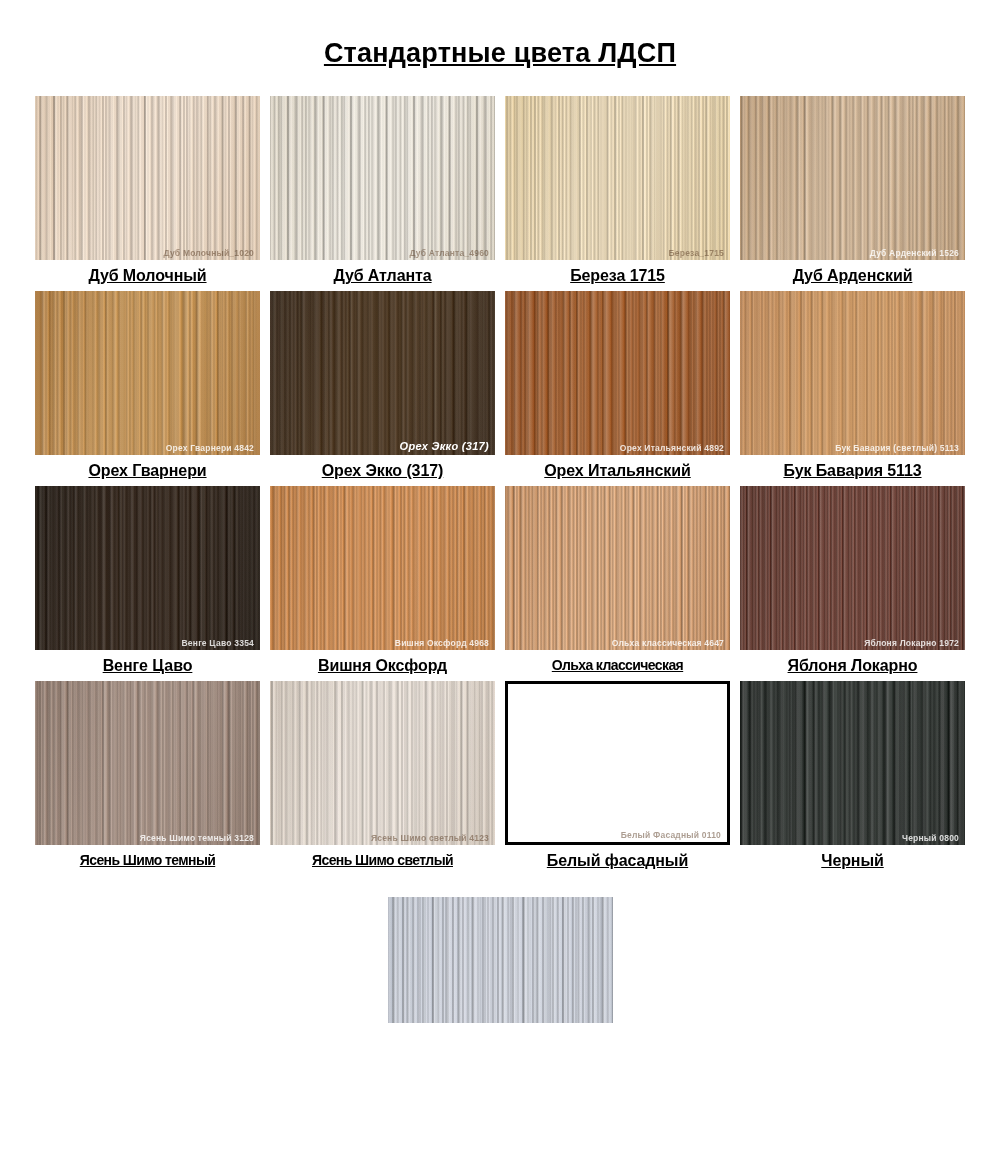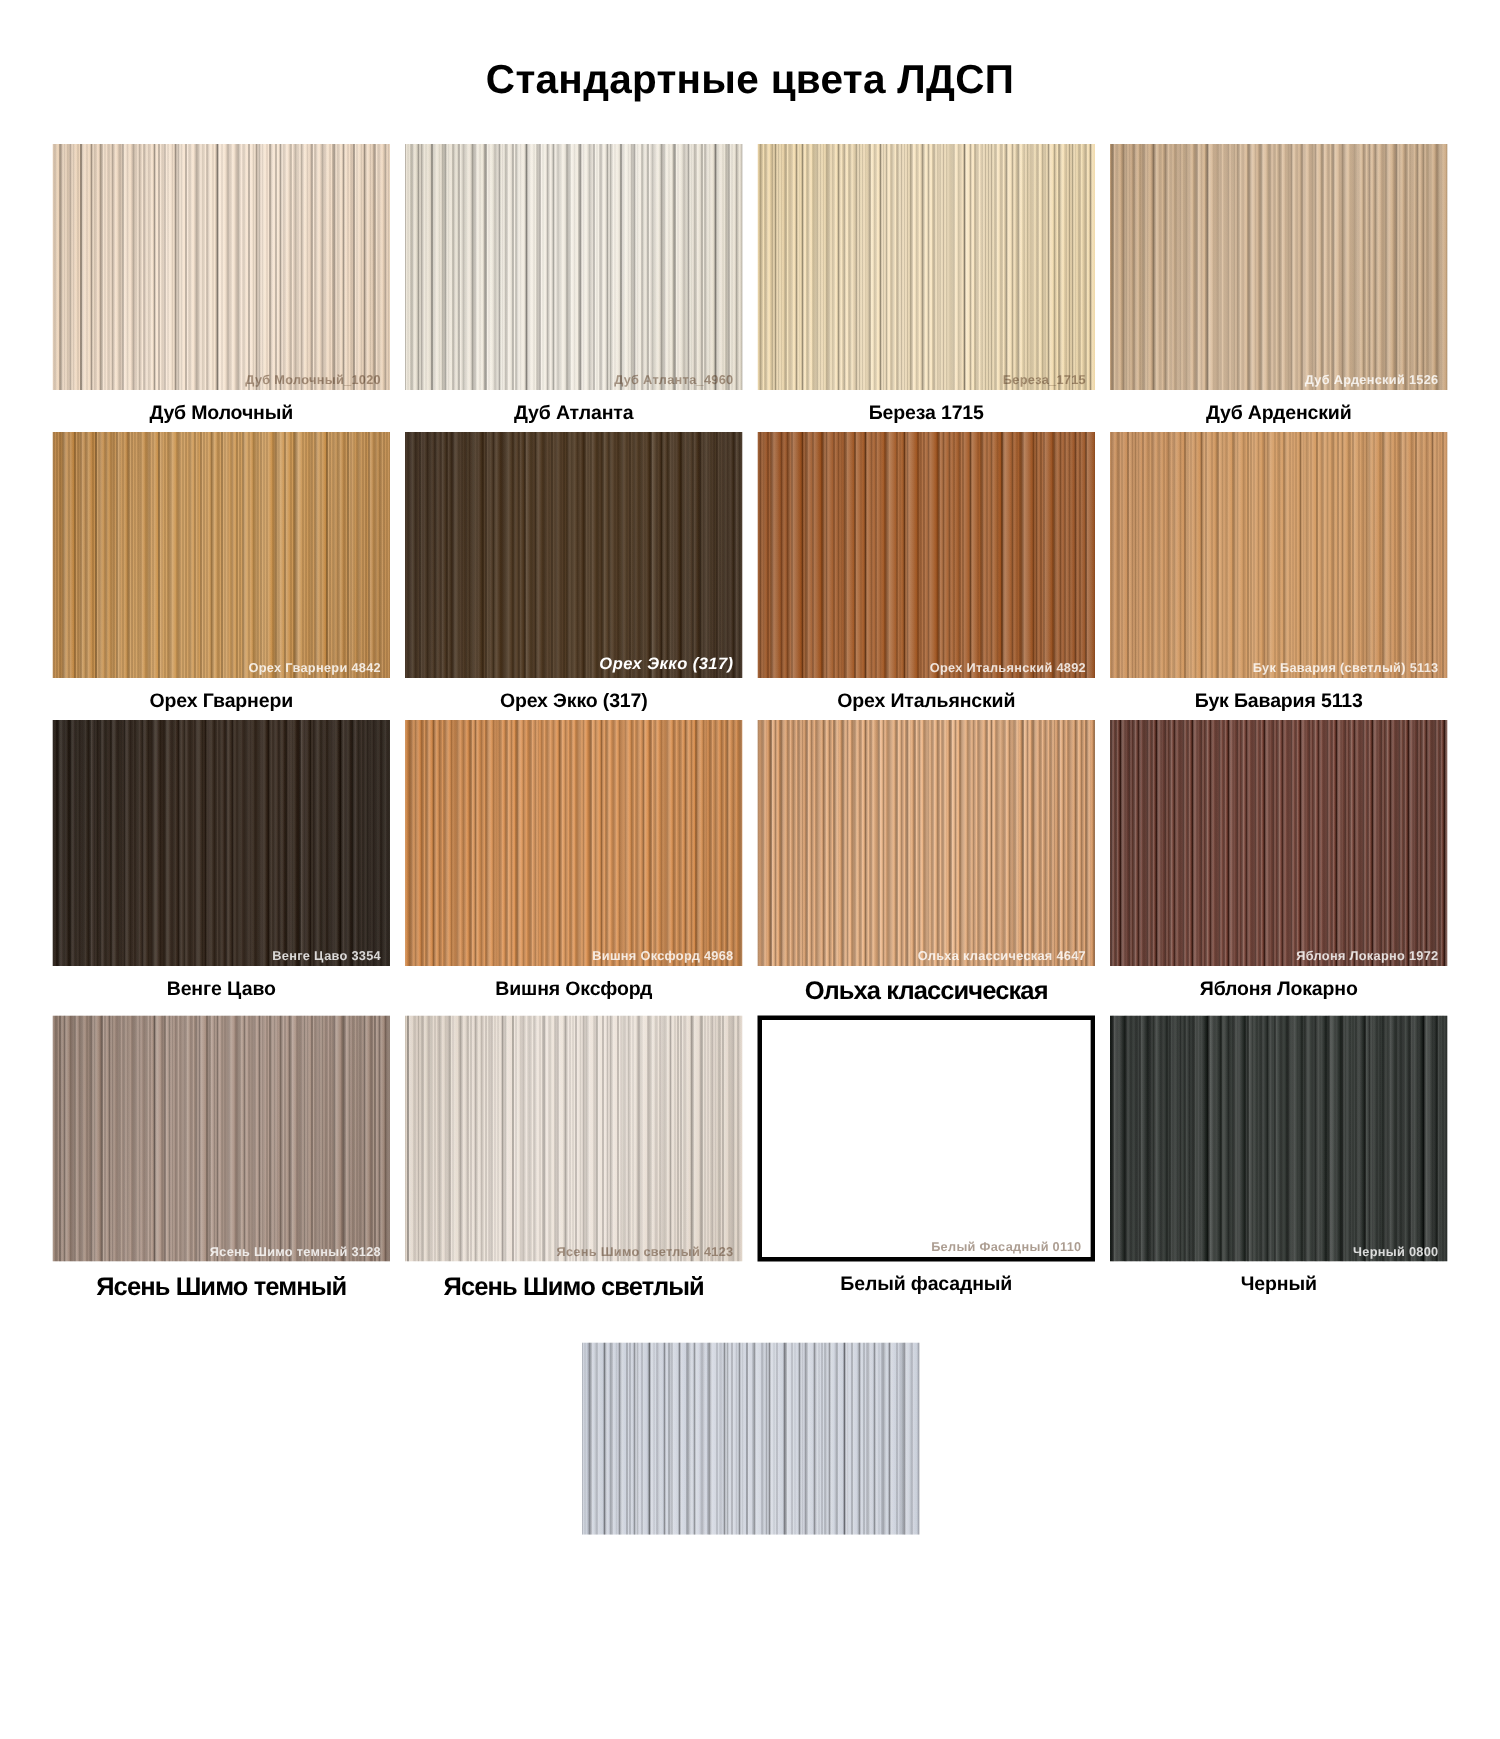--- a/index.html
+++ b/index.html
@@ -12,20 +12,21 @@
     height: 1159px;
     font-family: "Liberation Sans", sans-serif;
     -webkit-font-smoothing: none;
   }
   #page {
     position: relative;
     width: 1000px;
     height: 1023px;
     overflow: hidden;
     background: #ffffff;
+    text-decoration: underline;
   }
   #page-title {
     text-align: center;
     font-size: 27px;
     font-weight: bold;
     color: #000000;
     letter-spacing: 0.2px;
     padding-top: 38px;
     margin: 0;
   }
@@ -70,28 +71,28 @@
     font-weight: bold;
     line-height: 1;
     white-space: nowrap;
     letter-spacing: 0.2px;
   }
   .watermark.light { color: rgba(255,255,255,0.82); padding-left: 40px; }
   .watermark.dark  { color: rgba(90,60,35,0.50); }
   .watermark.italic { font-style: italic; font-size: 11px; color: #ffffff; letter-spacing: 0.3px;}
   .caption {
     margin-top: 7px;
-    font-size: 13px;
+    font-size: 16px;
     font-weight: bold;
     color: #000000;
     text-align: center;
     white-space: nowrap;
     letter-spacing: -0.1px;
   }
-  .caption.tight { letter-spacing: -0.6px; font-size: 17px; }
+  .caption.tight { letter-spacing: -0.6px; font-size: 14px; }
   .last-row { margin-top: 21px; }
 </style>
 </head>
 <body>
 
 <div id="page">
 
   <h1 id="page-title">Стандартные цвета ЛДСП</h1>
 
   <div class="grid" id="grid">

